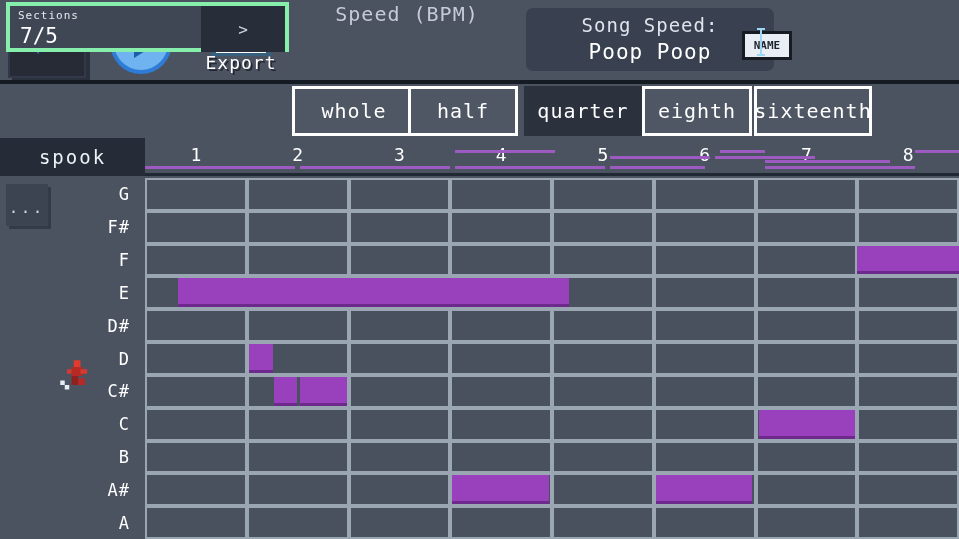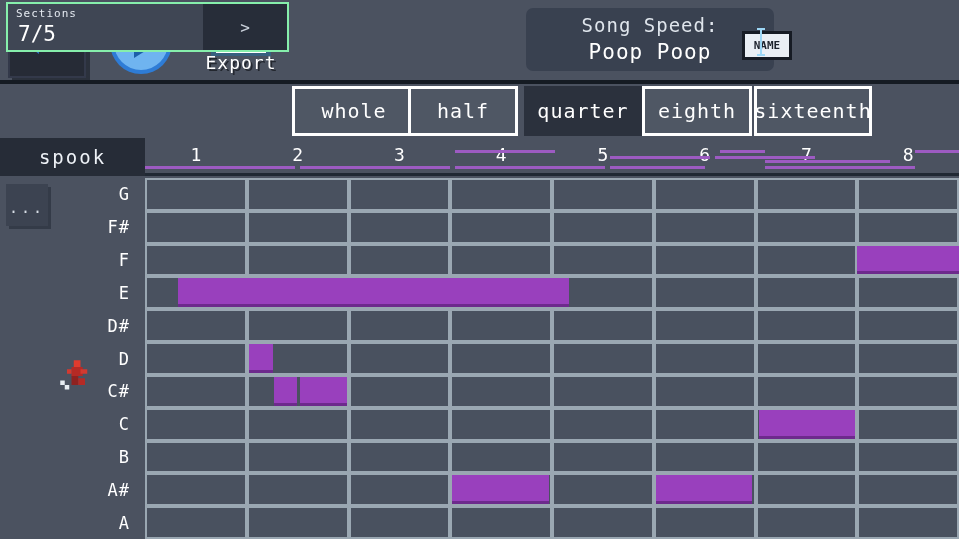--- a/index.html
+++ b/index.html
@@ -68,21 +68,21 @@
   }
   .ibeam{position:absolute;left:756px;top:28px;width:10px;height:28px;}
 
   
   .divider{position:absolute;left:0;top:80px;width:959px;height:4px;background:#151b23;}
 
   
   .subbar{position:absolute;left:0;top:84px;width:959px;height:54px;background:#4b5260;}
   .sections{
     position:absolute;left:6px;top:2px;width:283px;height:50px;
-    background:#3f4654;border:2px solid #86efac;box-sizing:border-box;
+    background:#3f4654;border:4px solid #86efac;box-sizing:border-box;
   }
   .sections .cap{position:absolute;left:8px;top:3px;color:#e6ebf2;font-size:11px;letter-spacing:1px;}
   .sections .val{position:absolute;left:10px;top:18px;color:#ffffff;font-size:21px;}
   .sections .nxt{
     position:absolute;right:0;top:0;width:84px;height:46px;background:#272d39;
     color:#c9d0da;font-size:16px;display:flex;align-items:center;justify-content:center;
   }
   .durbtn{
     position:absolute;top:86px;height:50px;box-sizing:border-box;
     display:flex;align-items:center;justify-content:center;
@@ -146,20 +146,21 @@
       <div class="floppy">
         <div class="shutter">
             <div class="slot"></div>
           </div>
         <div class="label"></div>
       </div>
       <div class="export-text">Export</div>
     </div>
 
     <div class="speed-block">
+      <div class="speed-label">Speed (BPM)</div>
     </div>
 
     <div class="song-panel">
       <div class="song-title">Song Speed:</div>
       <div class="song-value">Poop Poop</div>
     </div>
     <div class="name-btn">NAME</div>
     <svg class="ibeam" viewBox="0 0 10 28">
       <rect x="4" y="0" width="2" height="28" fill="#9cd6f5"></rect>
       <rect x="1" y="0" width="8" height="2" fill="#9cd6f5"></rect>

